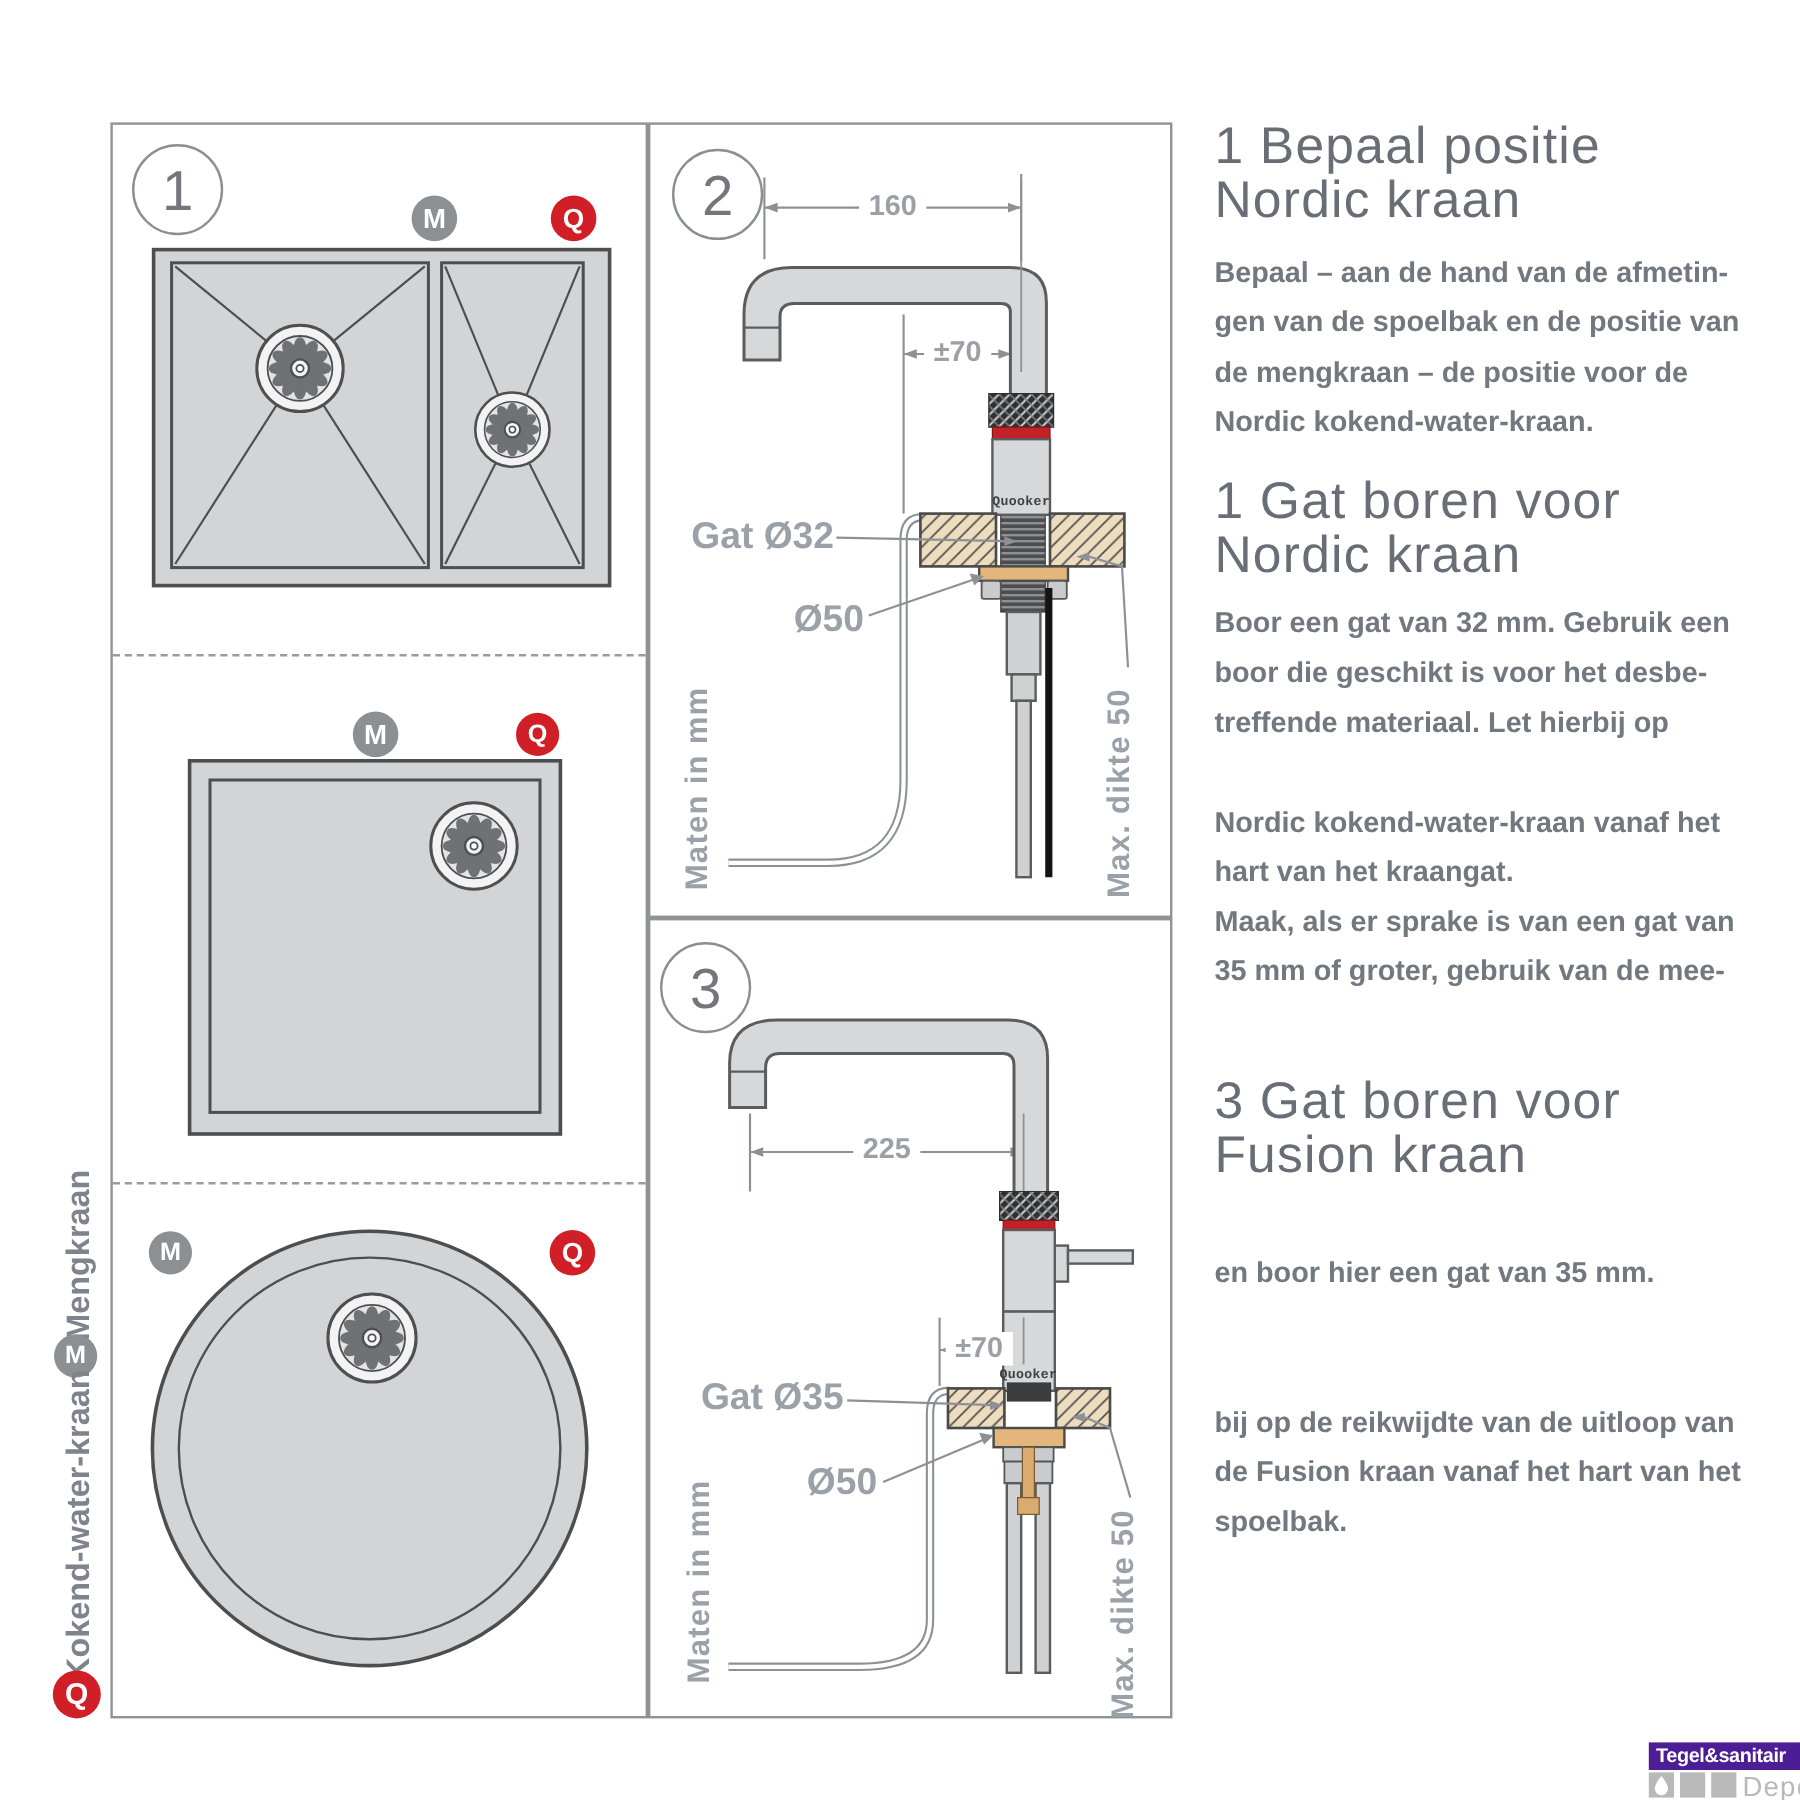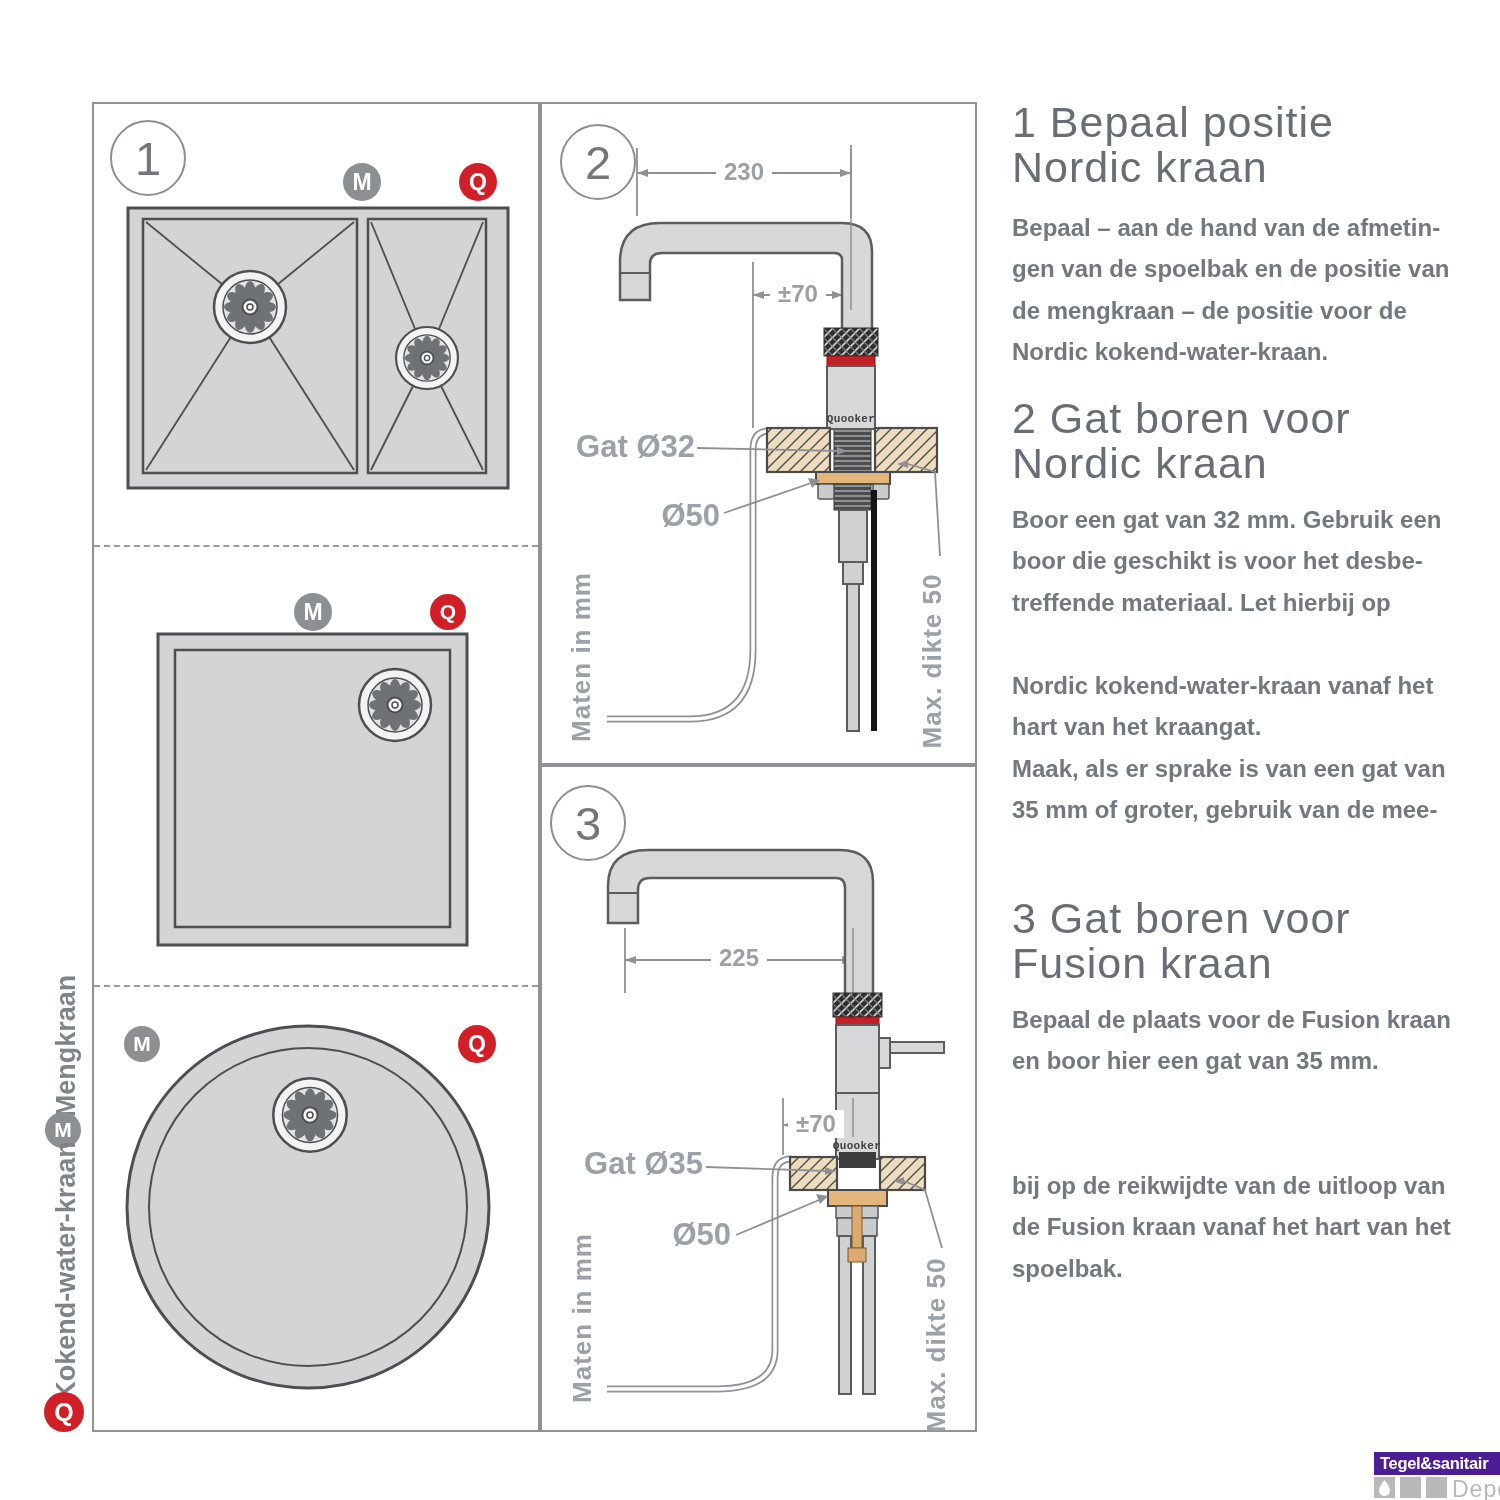--- a/index.html
+++ b/index.html
@@ -210,21 +210,21 @@
   <div class="circ" style="left:560px;top:124px">2</div>
   <div class="circ" style="left:550px;top:785px">3</div>
 
   <div class="badge m b38" style="left:343px;top:163px">M</div>
   <div class="badge q b38" style="left:459px;top:163px">Q</div>
   <div class="badge m b38" style="left:294px;top:593px">M</div>
   <div class="badge q b36" style="left:430px;top:594px">Q</div>
   <div class="badge m b36" style="left:124px;top:1026px">M</div>
   <div class="badge q b38" style="left:458px;top:1025px">Q</div>
 
-  <div class="dim" style="left:744px;top:172px">230</div>
+  <div class="dim" style="left:744px;top:172px">160</div>
   <div class="dim" style="left:798px;top:294px">±70</div>
   <div class="lbl" style="left:695px;top:447px">Gat Ø32</div>
   <div class="lbl" style="left:720px;top:516px">Ø50</div>
   <div class="vlbl" style="left:581px;top:657px">Maten in mm</div>
   <div class="vlbl" style="left:932px;top:661px">Max. dikte 50</div>
   <div class="brand" style="left:851px;top:419px">Quooker</div>
 
   <div class="dim" style="left:739px;top:958px">225</div>
   <div class="dim" style="left:816px;top:1124px">±70</div>
   <div class="lbl" style="left:703px;top:1164px">Gat Ø35</div>
@@ -238,33 +238,32 @@
   <div class="legend-vlbl" style="left:66px;top:1271px">Kokend-water-kraan</div>
   <div class="badge q b40" style="left:44px;top:1392px">Q</div>
 
   <div class="hline" style="top:100px">1 Bepaal positie</div>
   <div class="hline" style="top:145px">Nordic kraan</div>
   <div class="bline" style="top:207px">Bepaal – aan de hand van de afmetin-</div>
   <div class="bline" style="top:248px">gen van de spoelbak en de positie van</div>
   <div class="bline" style="top:290px">de mengkraan – de positie voor de</div>
   <div class="bline" style="top:331px">Nordic kokend-water-kraan.</div>
 
-  <div class="hline" style="top:396px">2 Gat boren voor</div>
+  <div class="hline" style="top:396px">1 Gat boren voor</div>
   <div class="hline" style="top:441px">Nordic kraan</div>
   <div class="bline" style="top:499px">Boor een gat van 32 mm. Gebruik een</div>
   <div class="bline" style="top:540px">boor die geschikt is voor het desbe-</div>
   <div class="bline" style="top:582px">treffende materiaal. Let hierbij op</div>
   <div class="bline" style="top:665px">Nordic kokend-water-kraan vanaf het</div>
   <div class="bline" style="top:706px">hart van het kraangat.</div>
   <div class="bline" style="top:748px">Maak, als er sprake is van een gat van</div>
   <div class="bline" style="top:789px">35 mm of groter, gebruik van de mee-</div>
 
   <div class="hline" style="top:896px">3 Gat boren voor</div>
   <div class="hline" style="top:941px">Fusion kraan</div>
-  <div class="bline" style="top:999px">Bepaal de plaats voor de Fusion kraan</div>
   <div class="bline" style="top:1040px">en boor hier een gat van 35 mm.</div>
   <div class="bline" style="top:1165px">bij op de reikwijdte van de uitloop van</div>
   <div class="bline" style="top:1206px">de Fusion kraan vanaf het hart van het</div>
   <div class="bline" style="top:1248px">spoelbak.</div>
 
   <div class="logo-bar">
     <span>Tegel&amp;sanitair</span>
   </div>
   <div class="logo-sq" style="left:1374px">
     <svg width="21" height="21" viewBox="0 0 21 21">

